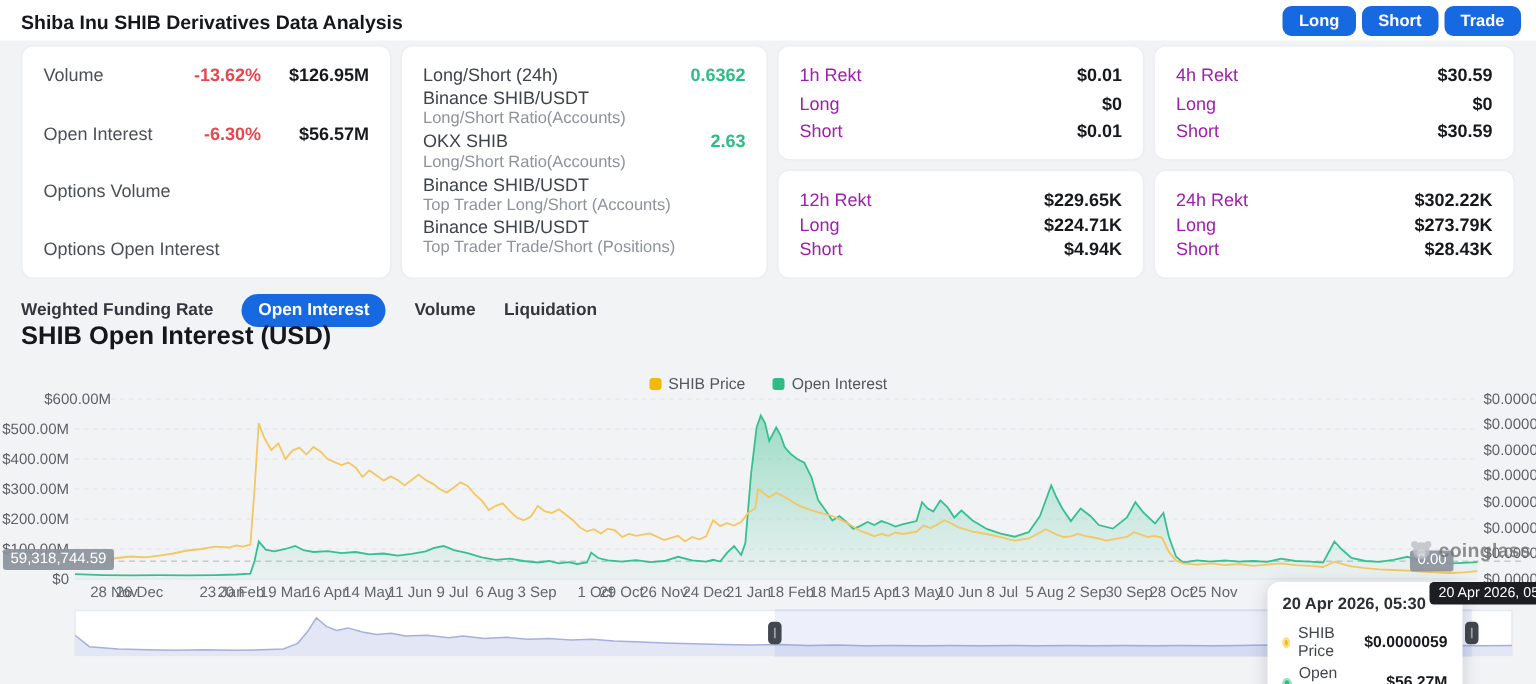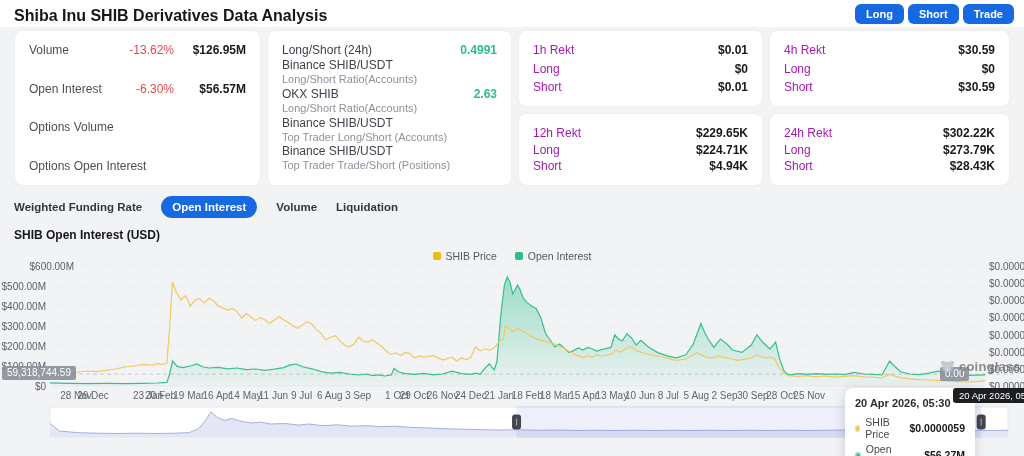--- a/index.html
+++ b/index.html
@@ -1,57 +1,57 @@
 <!DOCTYPE html>
 <html><head>
 <meta charset="utf-8">
 <style>
   * { margin:0; padding:0; box-sizing:border-box; }
   html,body { width:1024px; height:456px; overflow:hidden; }
   body { font-family:"Liberation Sans", sans-serif; background:#f2f3f5; position:relative; color:#17191d; }
 
   
   .topbar { position:absolute; left:0; top:0; width:1024px; height:27px; background:#fff; }
-  .page-title { position:absolute; left:14px; top:7px; font-size:16px; font-weight:700; color:#15171b; }
+  .page-title { position:absolute; left:14px; top:7px; font-size:13px; font-weight:700; color:#15171b; }
   .top-actions { position:absolute; right:10px; top:4px; display:flex; gap:4px; }
   .btn-blue { background:#1769e1; color:#fff; border:none; border-radius:6px; height:20px; padding:0 11px;
               font-size:11px; font-weight:700; font-family:inherit; cursor:pointer; }
 
   
   .card { position:absolute; background:#fff; border:1px solid #eceef2; border-radius:8px; padding:12px 14px;
           display:flex; flex-direction:column; justify-content:space-between; }
   #card-stats { left:14px;  top:30px; width:247px; height:156px; }
   #card-ratio { left:267px; top:30px; width:245px; height:156px; }
   #card-1h    { left:518px; top:30px; width:245px; height:77px; }
   #card-4h    { left:769px; top:30px; width:241px; height:77px; }
   #card-12h   { left:518px; top:113px; width:245px; height:73px; }
   #card-24h   { left:769px; top:113px; width:241px; height:73px; }
 
   .srow { display:flex; align-items:center; font-size:12px; }
   .srow .lbl { color:#4b4f56; }
-  .srow .chg { margin-left:auto; font-weight:400; }
+  .srow .chg { margin-left:auto; font-weight:700; }
   .srow .val { width:72px; text-align:right; font-weight:700; color:#17191d; }
   .neg { color:#e8474d; } .pos { color:#2ebd85; }
 
   .rrow { display:flex; align-items:flex-start; font-size:12px; }
   .rrow .tt { color:#3f434a; line-height:1.25; }
   .rrow .tt .sub { display:block; font-size:11px; color:#8d929b; font-weight:400; }
   .rrow .tt .sub:empty { display:none; }
   .rrow .rv { margin-left:auto; font-weight:700; color:#2ebd85; }
 
   .krow { display:flex; align-items:center; font-size:12px; }
   .krow .lbl { color:#a21caf; }
   .krow .kv { margin-left:auto; font-weight:700; color:#17191d; }
 
   
   .tabs { position:absolute; left:14px; top:196px; height:22px; display:flex; align-items:center; gap:19px; }
   .tab { font-size:11.5px; font-weight:700; color:#33363c; cursor:pointer; white-space:nowrap; }
   .tab.active { background:#1769e1; color:#fff; border-radius:13px; padding:5px 11px; }
 
-  .section-title { position:absolute; left:14px; top:228px; font-size:12px; font-weight:800; color:#15171b; }
+  .section-title { position:absolute; left:14px; top:214px; font-size:17px; font-weight:800; color:#15171b; }
 
   
   .legend { position:absolute; left:0; top:250px; width:1024px; display:flex; justify-content:center; gap:18px; }
   .legend-item { display:flex; align-items:center; gap:5px; font-size:10.5px; color:#53575e; cursor:pointer; }
   .legend-swatch { width:8px; height:8px; border-radius:2px; }
 
   
   .yl { position:absolute; left:0; width:46px; text-align:right; font-size:10px; color:#5d6167; }
   .yr { position:absolute; left:989px; font-size:10px; color:#5d6167; }
   .xl { position:absolute; width:44px; text-align:center; font-size:10px; color:#61656c; top:390px; }
@@ -109,21 +109,21 @@
   <div class="srow">
     <span class="lbl">Options Open Interest</span>
     <span class="chg neg"></span>
     <span class="val"></span>
   </div>
 </div>
 
 <div class="card" id="card-ratio">
   <div class="rrow">
     <span class="tt"><span>Long/Short (24h)</span></span>
-    <span class="rv">0.4991</span>
+    <span class="rv">0.6362</span>
   </div>
   <div class="rrow">
     <span class="tt"><span>Binance SHIB/USDT</span><span class="sub">Long/Short Ratio(Accounts)</span></span>
     <span class="rv"></span>
   </div>
   <div class="rrow">
     <span class="tt"><span>OKX SHIB</span><span class="sub">Long/Short Ratio(Accounts)</span></span>
     <span class="rv">2.63</span>
   </div>
   <div class="rrow">

